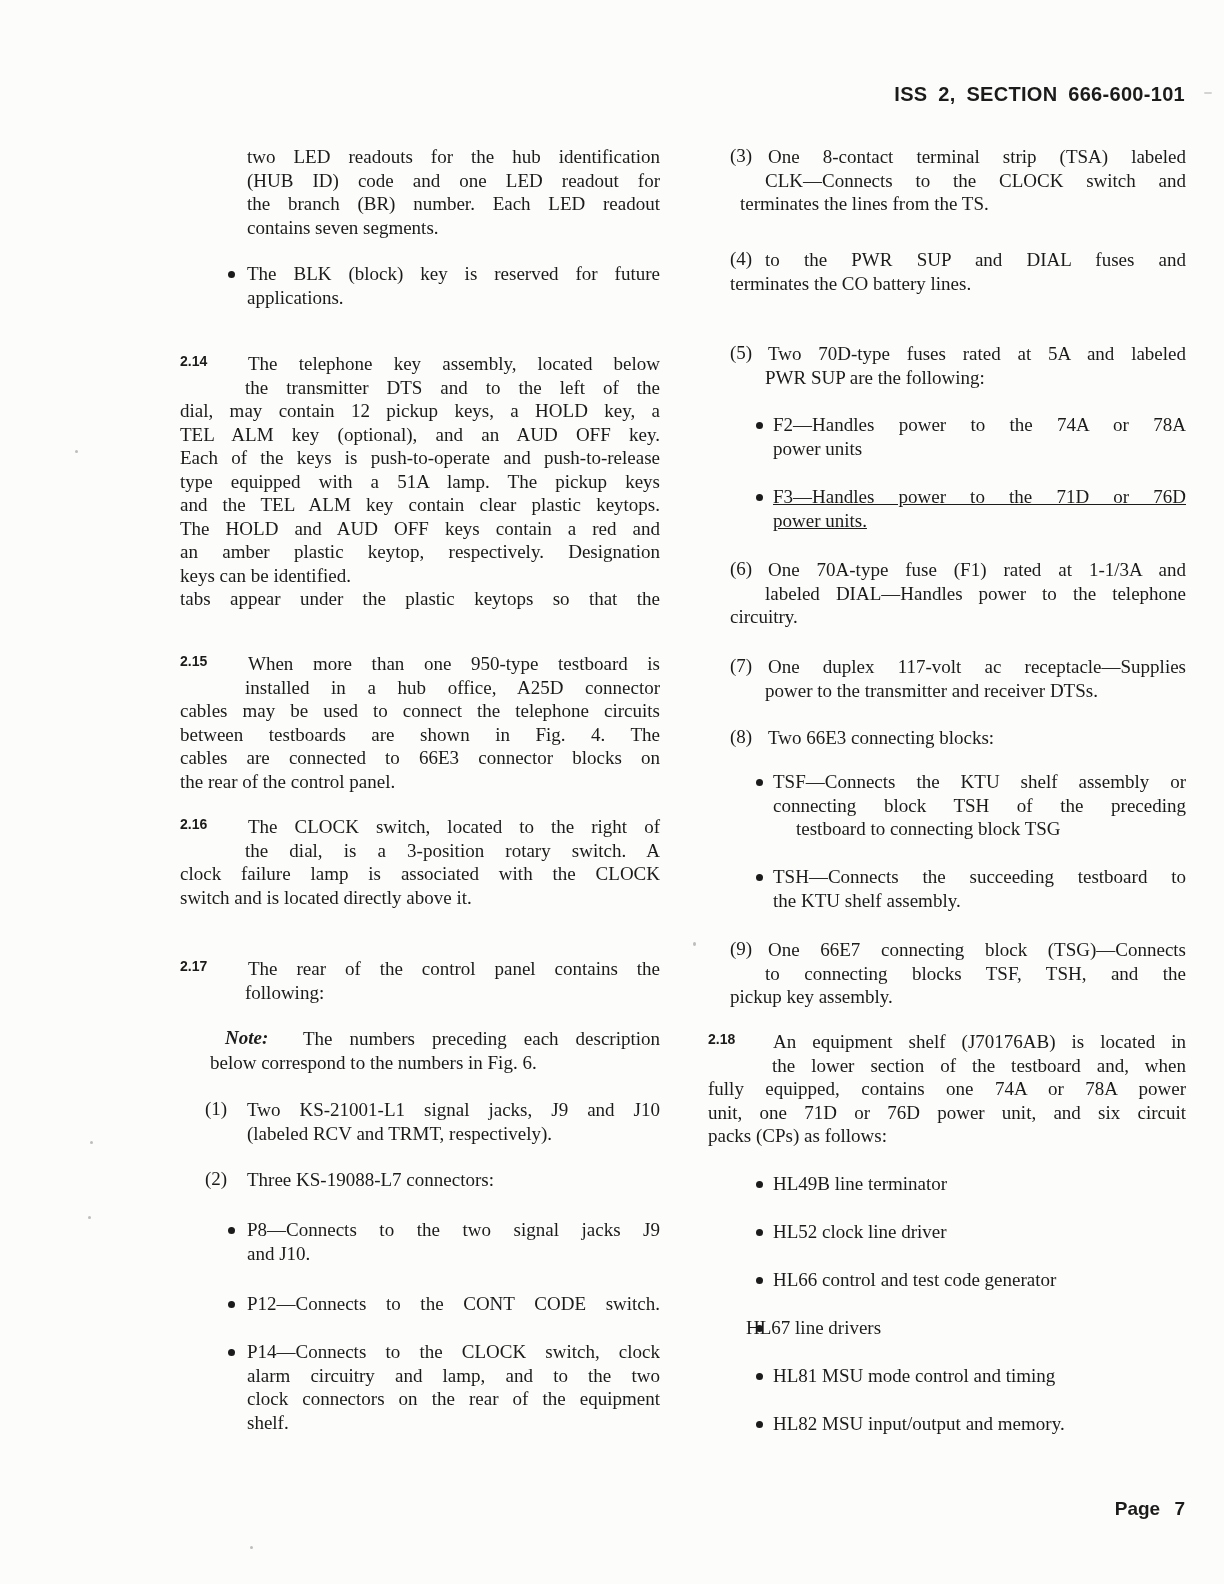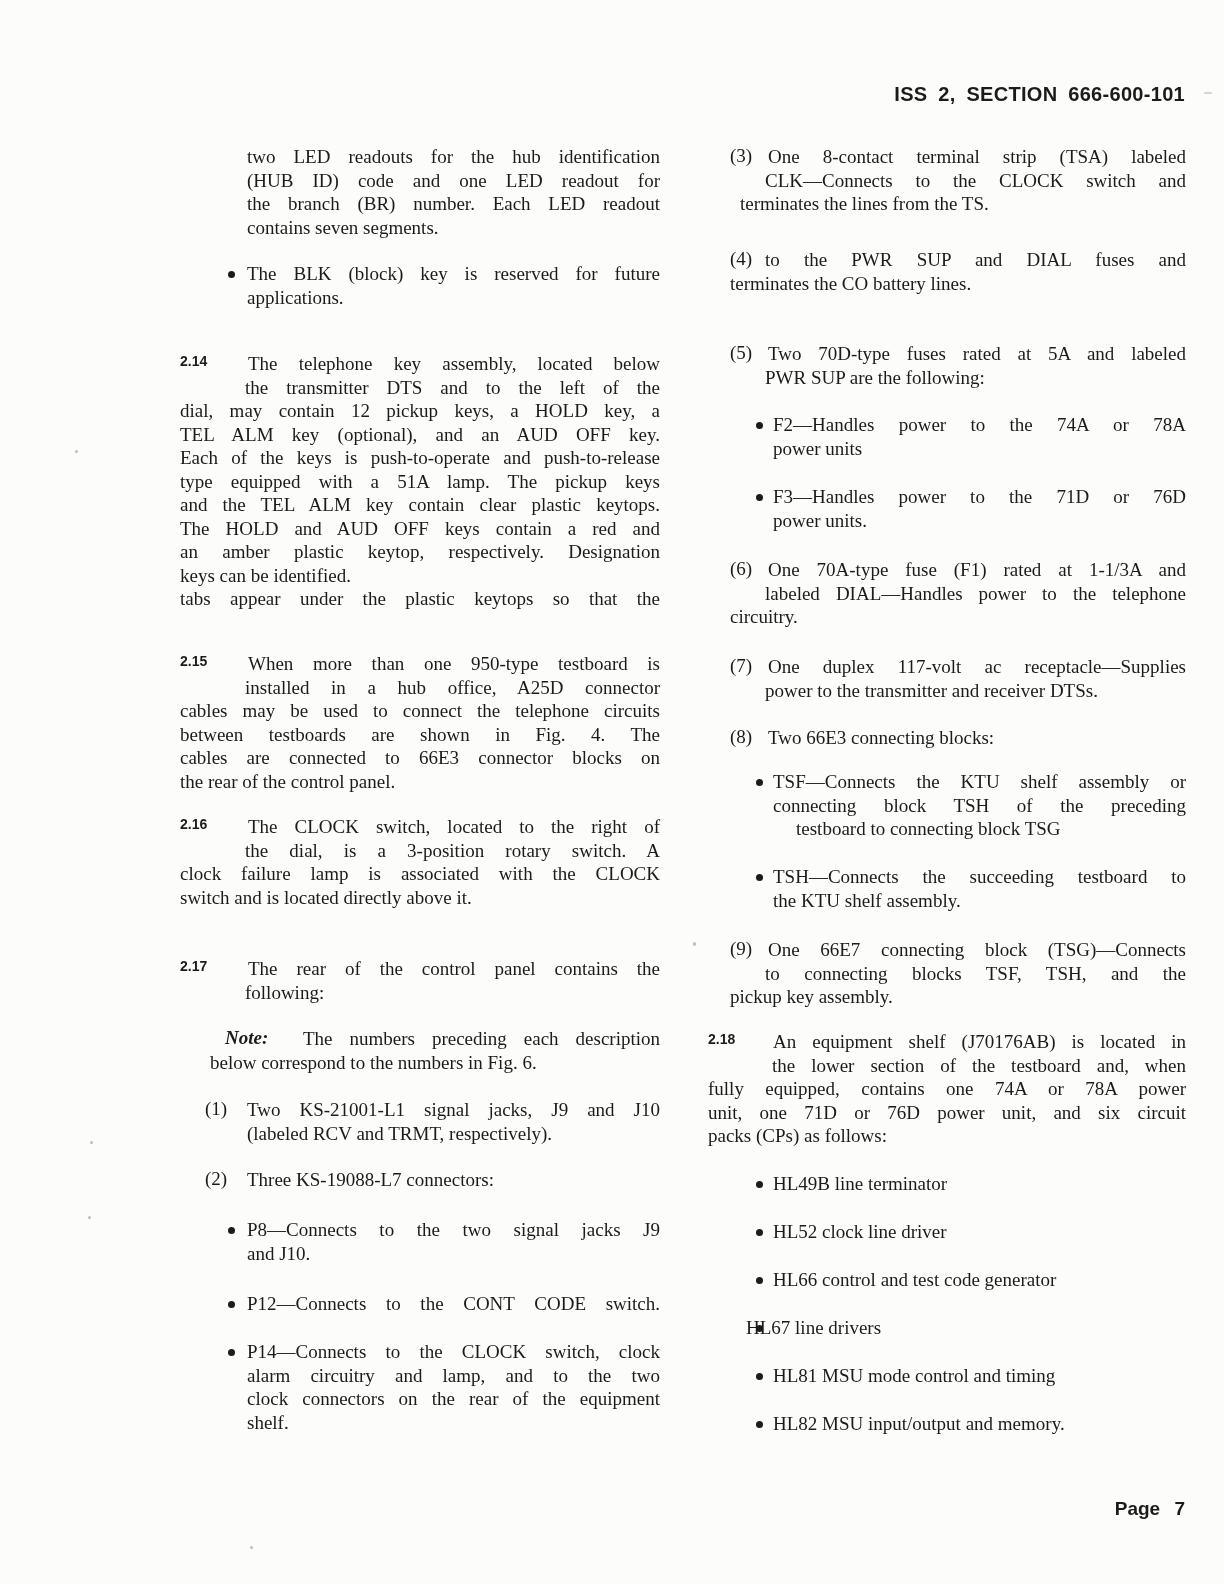--- a/index.html
+++ b/index.html
@@ -154,21 +154,21 @@
       <div class="block" style="top: 342px;">
         <span class="lab-paren" style="left: 22px;">(5)</span>
         <div class="line j" style="margin-left: 60px;">Two 70D-type fuses rated at 5A and labeled</div>
         <div class="line" style="margin-left: 57px;">PWR SUP are the following:</div>
       </div>
       <div class="block" style="top: 413px;">
         <span class="dot" style="left: 48px;"></span>
         <div class="line j" style="margin-left: 65px;">F2—Handles power to the 74A or 78A</div>
         <div class="line" style="margin-left: 65px;">power units</div>
       </div>
-      <div class="block" style="top: 485px;">
+      <div class="block" style="top: 485px; text-decoration: underline;">
         <span class="dot" style="left: 48px;"></span>
         <div class="line j" style="margin-left: 65px;">F3—Handles power to the 71D or 76D</div>
         <div class="line" style="margin-left: 65px;">power units.</div>
       </div>
       <div class="block" style="top: 558px;">
         <span class="lab-paren" style="left: 22px;">(6)</span>
         <div class="line j" style="margin-left: 60px;">One 70A-type fuse (F1) rated at 1-1/3A and</div>
         <div class="line j" style="margin-left: 57px;">labeled DIAL—Handles power to the telephone</div>
         <div class="line" style="margin-left: 22px;">circuitry.</div>
       </div>

